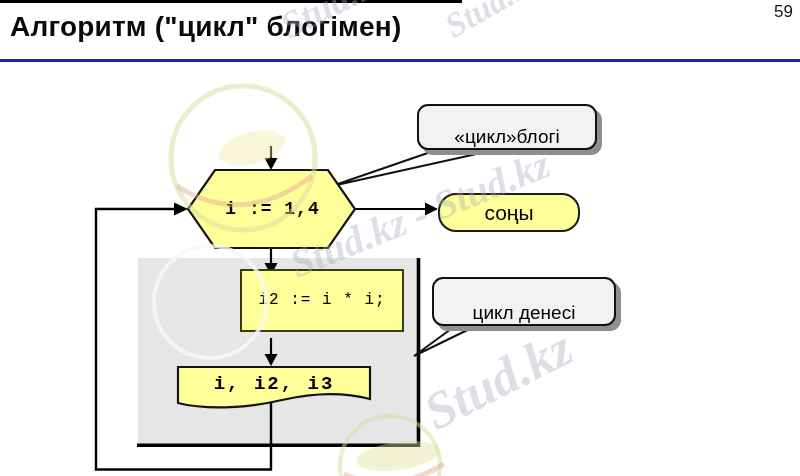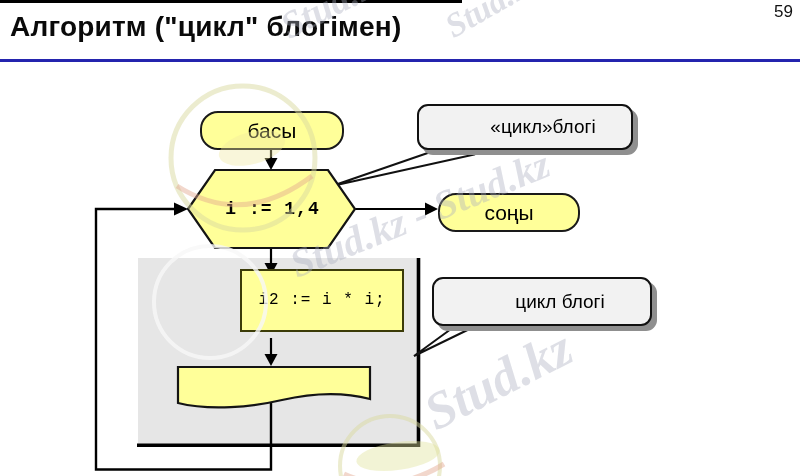--- a/index.html
+++ b/index.html
@@ -40,22 +40,22 @@
     left:178px;top:366px;width:192px;height:36px;z-index:3;
     display:flex;align-items:center;justify-content:center;
     font-family:"Liberation Mono","DejaVu Sans Mono",monospace;
     font-weight:bold;font-size:19px;letter-spacing:2px;color:#000;
   }
 
   
   .callout{
     background:var(--callout_bg,#F2F2F2);border:2px solid #111;border-radius:11px;
     box-shadow:5px 5px 0 var(--shadow,#8F8F8F);
-    display:flex;align-items:center;justify-content:center;
-    font-size:19px;color:#000;z-index:3;padding-left:36px;
+    display:flex;align-items:flex-end;justify-content:center;
+    font-size:19px;color:#000;z-index:3;
   }
   .callout-loop-block{left:417px;top:104px;width:176px;height:42px;}
   .callout-loop-body{left:432px;top:277px;width:180px;height:45px;}
 
   .flow-svg{left:0;top:0;z-index:2;}
 
   
   .wm-layer{left:0;top:0;width:800px;height:476px;z-index:5;pointer-events:none;}
   .wm{
     position:absolute;font-family:"Liberation Serif","DejaVu Serif",serif;
@@ -98,40 +98,38 @@
     <polygon points="264.5,354 277.5,354 271,366" fill="#000"></polygon>
 
     <polygon points="448,146 332,186 472,155" fill="#fff" stroke="#111" stroke-width="2"></polygon>
     <polygon points="462,321 414,356 486,321" fill="#fff" stroke="#111" stroke-width="2"></polygon>
 
     <polygon points="188,209 215,170 328,170 355,209 328,248 215,248" style="fill:var(--shape_fill,#FFFF99)" stroke="#141414" stroke-width="2.2"></polygon>
 
     <path d="M178,367 H370 V399 C340,391 312,393 282,400 C252,407 210,411 178,403 Z" style="fill:var(--shape_fill,#FFFF99)" stroke="#141414" stroke-width="2.2"></path>
   </svg>
 
-  <div class="abs pill start-pill">
-    <span>басы</span>
-  </div>
 
   <div class="abs hex-label">i := 1,4</div>
 
   <div class="abs pill end-pill">
     <span>соңы</span>
   </div>
 
   <div class="abs process-box">
     <span>i2 := i * i;</span>
   </div>
 
+  <div class="abs doc-label">i, i2, i3</div>
 
   <div class="abs callout callout-loop-block">
     <span>«цикл»блогі</span>
   </div>
   <div class="abs callout callout-loop-body">
-    <span>цикл блогі</span>
+    <span>цикл денесі</span>
   </div>
 
   <div class="abs wm-layer">
     <svg width="800" height="476" viewBox="0 0 800 476">
       <circle cx="243" cy="158" r="72" fill="none" stroke="#d9d9a0" stroke-width="5" opacity="0.5"></circle>
       <path d="M177,186 Q243,228 312,176" fill="none" stroke="#e2a68f" stroke-width="5" opacity="0.45"></path>
       <ellipse cx="252" cy="148" rx="34" ry="16" fill="#eee79e" opacity="0.38" transform="rotate(-15 252 148)"></ellipse>
       <circle cx="210" cy="302" r="56" fill="none" stroke="#f7f7f7" stroke-width="4" opacity="0.8"></circle>
       <circle cx="390" cy="466" r="50" fill="none" stroke="#d9d9a0" stroke-width="4" opacity="0.5"></circle>
       <path d="M344,474 Q392,496 444,464" fill="none" stroke="#e2a68f" stroke-width="5" opacity="0.45"></path>

